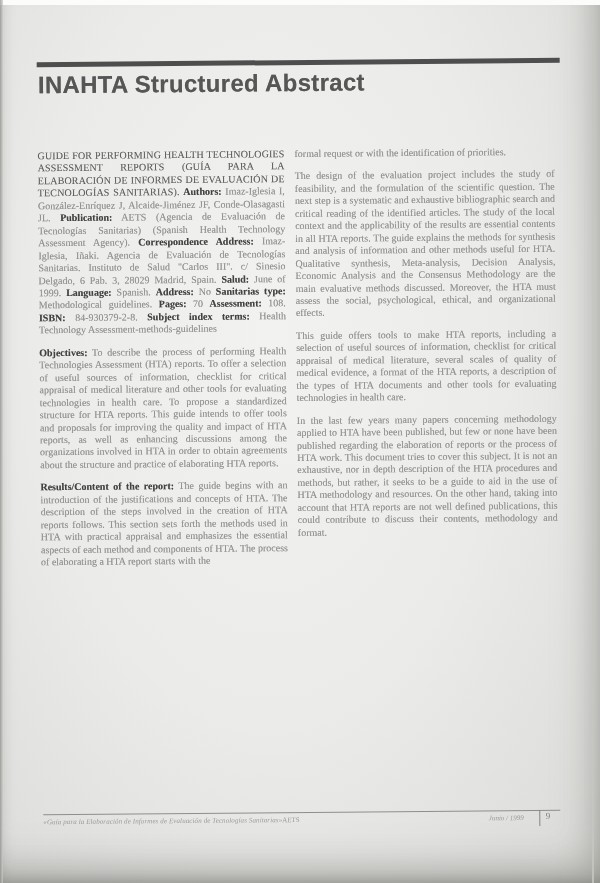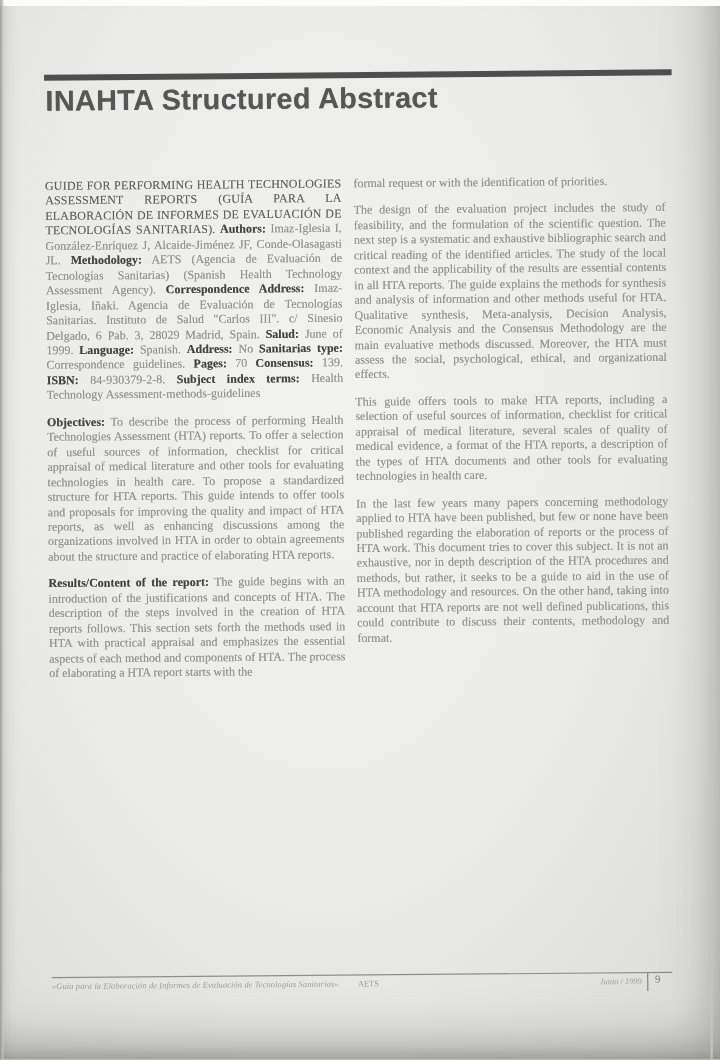--- a/index.html
+++ b/index.html
@@ -44,23 +44,23 @@
   b.lbl{color:#424242;font-weight:bold;text-shadow:0 0 0.5px rgba(70,70,70,0.5);}
   .val{color:#919191;}
 
   .footer{
     position:absolute;left:40px;right:43px;top:812px;
     border-top:1px solid #8e8e8c;
     padding-top:3px;display:flex;align-items:flex-start;
     font-size:7px;color:#9a9a98;
   }
   .footer .src{font-style:italic;letter-spacing:0.1px;}
-  .footer .org{margin-left:16px;}
+  .footer .org{}
   .footer .spacer{flex:1;}
-  .footer .date{margin-right:4px;font-style:italic;}
+  .footer .date{margin-right:15px;font-style:italic;}
   .footer .pageno{
     border-left:1px solid #858583;padding:0 10px 4px 6px;margin-top:-4px;
     font-size:9px;color:#7e7e7c;line-height:12px;
   }
 </style>
 </head>
 <body>
 
 <div class="scan-page"></div>
 <div class="scan-strip-top"></div>
@@ -72,36 +72,36 @@
   <div class="rule-top"></div>
   <div class="page-title">INAHTA Structured Abstract</div>
 
   <div class="columns">
 
     <div class="col col-left">
       <p class="block">
         <span class="caps">GUIDE FOR PERFORMING HEALTH TECHNOLOGIES ASSESSMENT REPORTS (GUÍA PARA LA ELABORACIÓN DE INFORMES DE EVALUACIÓN DE TECNOLOGÍAS SANITARIAS).</span>
         <b class="lbl">Authors:</b>
         <span class="val">Imaz-Iglesia I, González-Enríquez J, Alcaide-Jiménez JF, Conde-Olasagasti JL.</span>
-        <b class="lbl">Methodology:</b>
+        <b class="lbl">Publication:</b>
         <span class="val">AETS (Agencia de Evaluación de Tecnologías Sanitarias) (Spanish Health Technology Assessment Agency).</span>
         <b class="lbl">Correspondence Address:</b>
         <span class="val">Imaz-Iglesia, Iñaki. Agencia de Evaluación de Tecnologías Sanitarias. Instituto de Salud "Carlos III". c/ Sinesio Delgado, 6 Pab. 3, 28029 Madrid, Spain.</span>
         <b class="lbl">Salud:</b>
         <span class="val">June of 1999.</span>
         <b class="lbl">Language:</b>
         <span class="val">Spanish.</span>
         <b class="lbl">Address:</b>
         <span class="val">No</span>
         <b class="lbl">Sanitarias type:</b>
-        <span class="val">Correspondence guidelines.</span>
+        <span class="val">Methodological guidelines.</span>
         <b class="lbl">Pages:</b>
         <span class="val">70</span>
-        <b class="lbl">Consensus:</b>
-        <span class="val">139.</span>
+        <b class="lbl">Assessment:</b>
+        <span class="val">108.</span>
         <b class="lbl">ISBN:</b>
         <span class="val">84-930379-2-8.</span>
         <b class="lbl">Subject index terms:</b>
         <span class="val">Health Technology Assessment-methods-guidelines</span>
       </p>
 
       <p class="block">
         <b class="lbl">Objectives:</b>
         <span class="val">To describe the process of performing Health Technologies Assessment (HTA) reports. To offer a selection of useful sources of information, checklist for critical appraisal of medical literature and other tools for evaluating technologies in health care. To propose a standardized structure for HTA reports. This guide intends to offer tools and proposals for improving the quality and impact of HTA reports, as well as enhancing discussions among the organizations involved in HTA in order to obtain agreements about the structure and practice of elaborating HTA reports.</span>
       </p>

